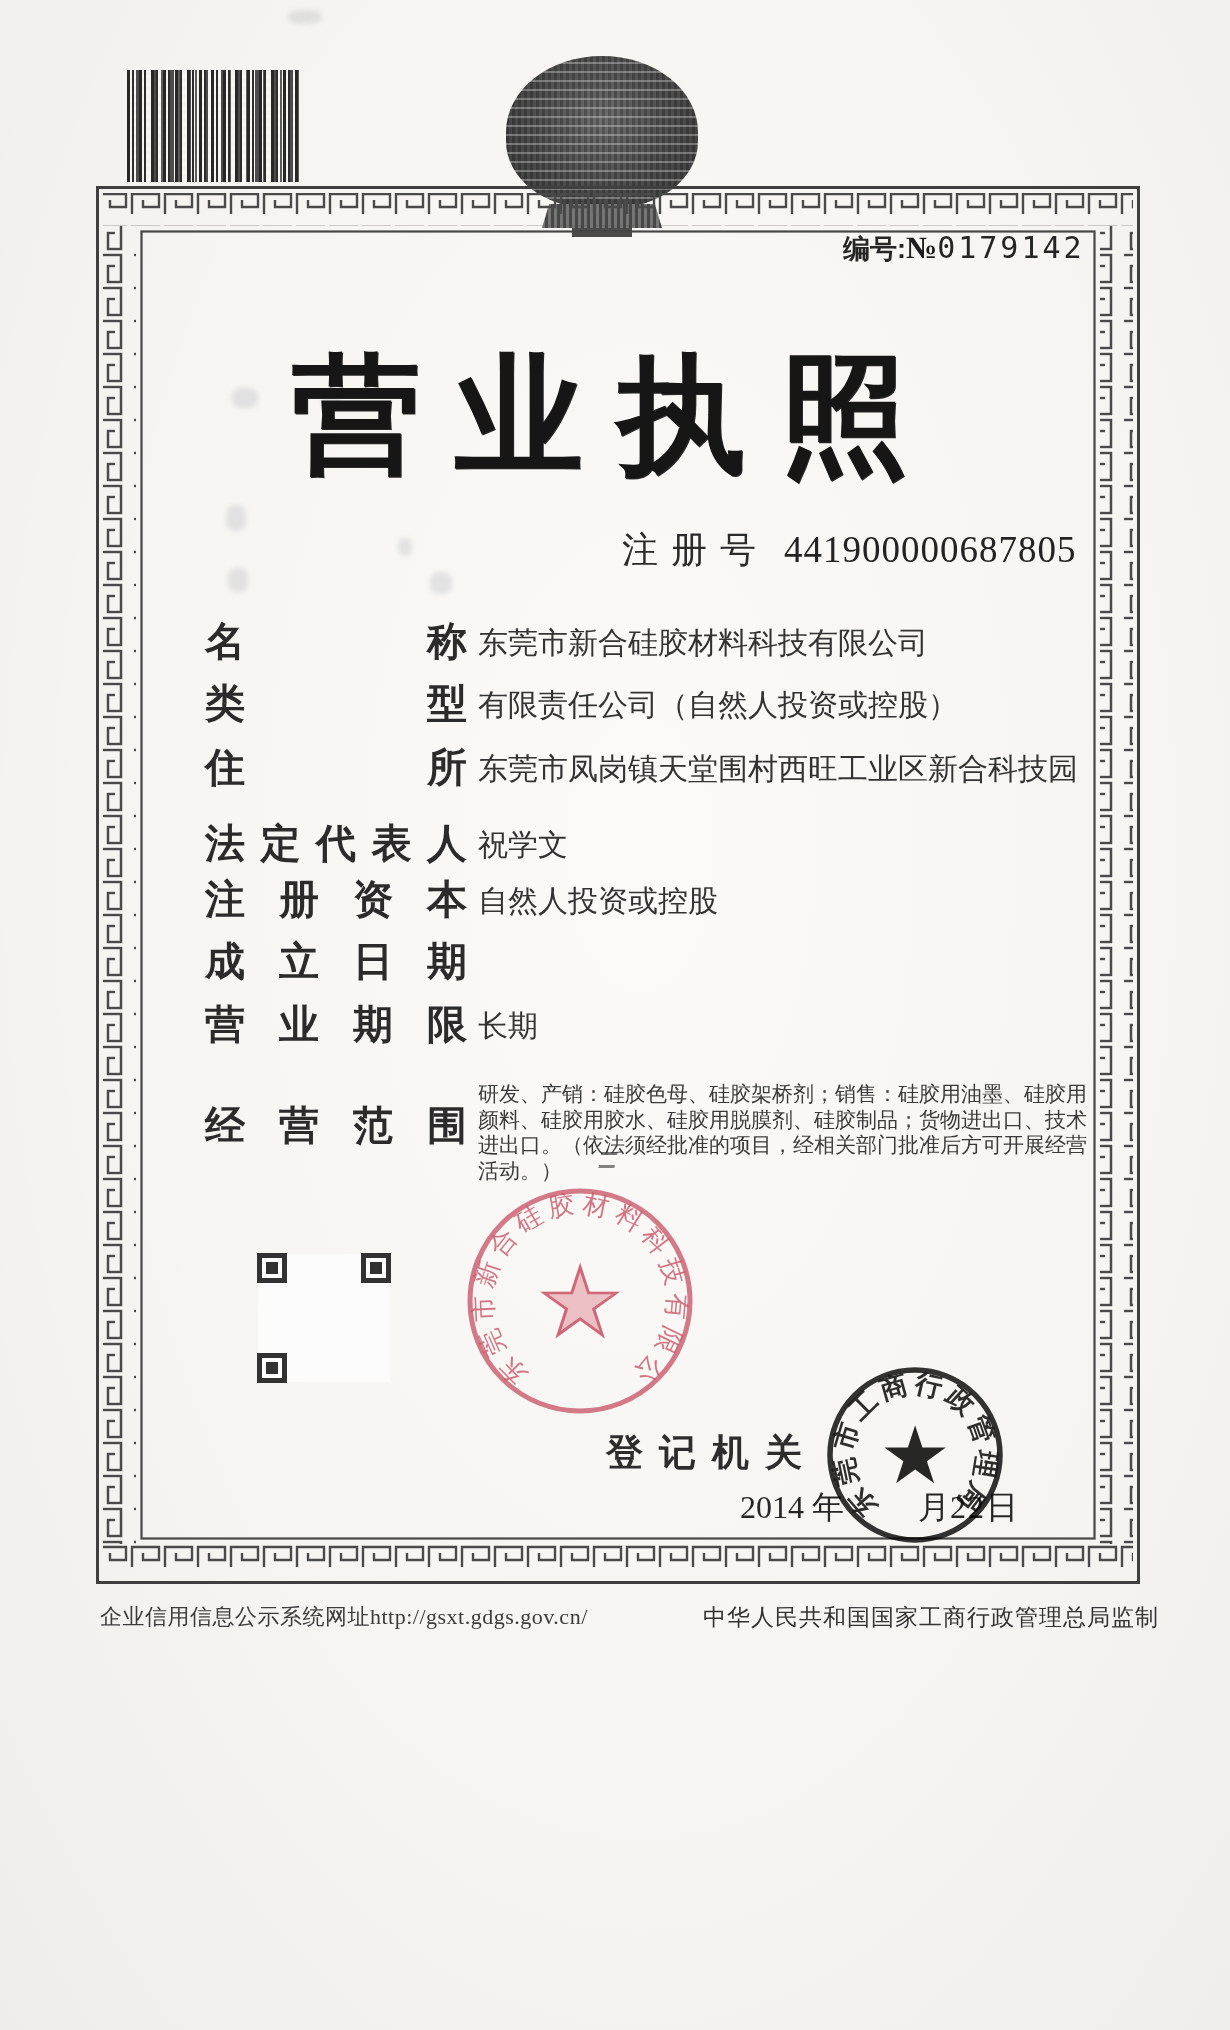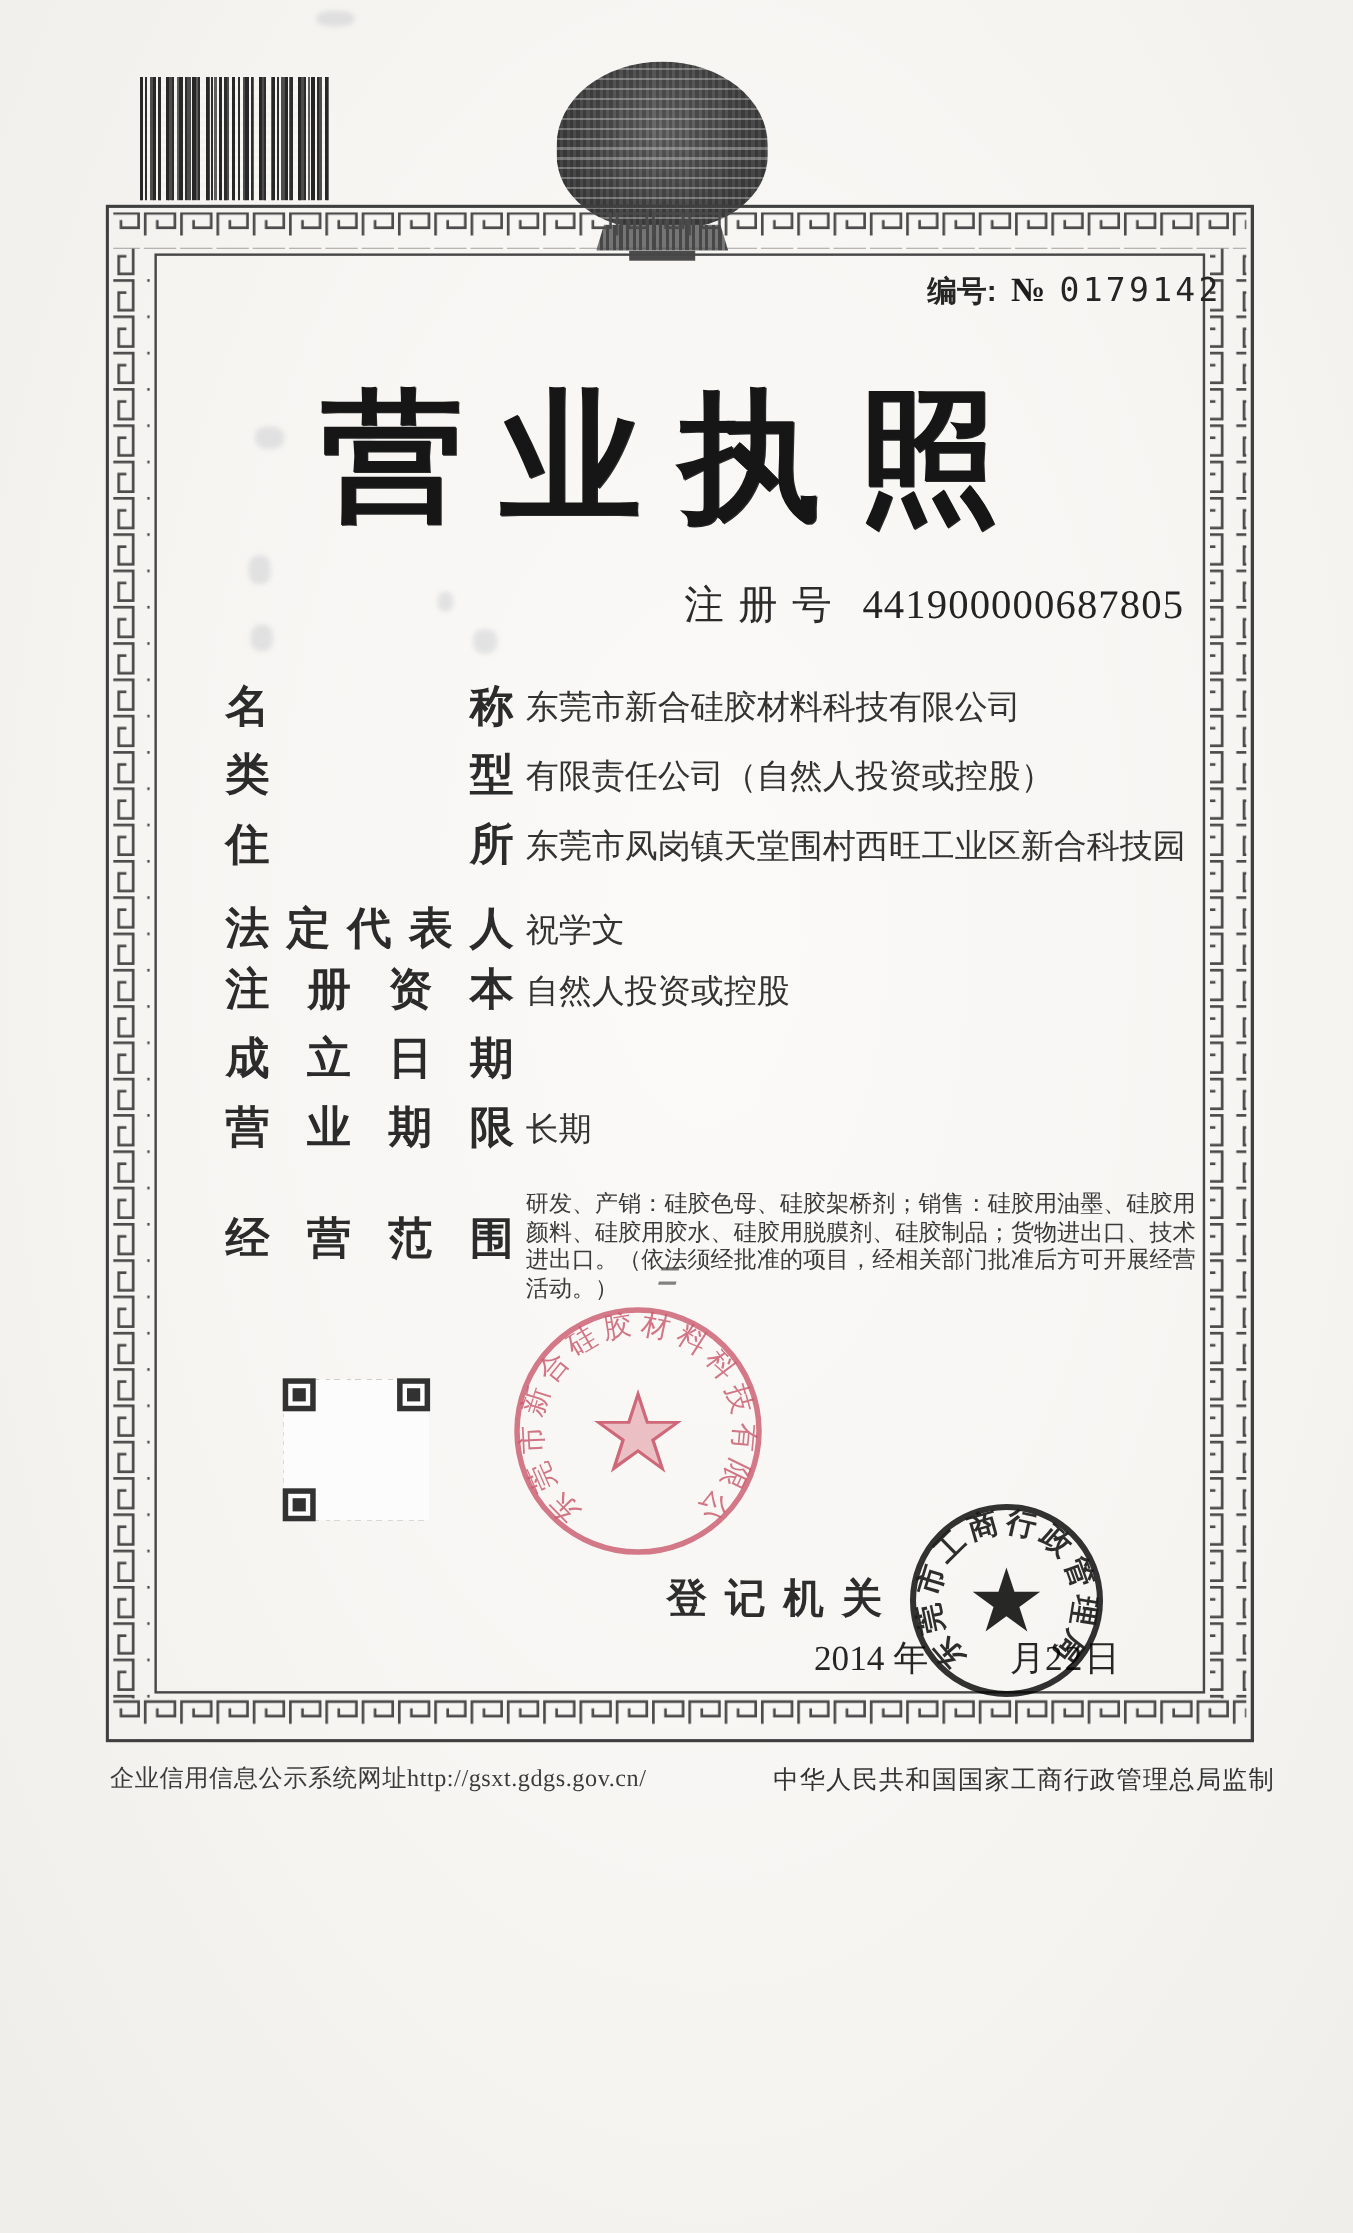--- a/index.html
+++ b/index.html
@@ -23,21 +23,21 @@
       repeating-linear-gradient(90deg,rgba(0,0,0,.22) 0 3px,rgba(0,0,0,0) 3px 6px),
       radial-gradient(circle at 50% 42%,#6e6e6e 0%,#4d4d4d 55%,#3a3a3a 100%);}
   #emblem .base{position:absolute;left:39px;top:148px;width:120px;height:24px;
     clip-path:polygon(6% 0,94% 0,100% 100%,0 100%);
     background:repeating-linear-gradient(90deg,rgba(255,255,255,.25) 0 3px,rgba(0,0,0,0) 3px 6px),#474747;}
   #emblem .foot{position:absolute;left:69px;top:172px;width:60px;height:9px;background:#4b4b4b;}
   
   #frame{position:absolute;left:96px;top:186px;}
   
   .abs{position:absolute;}
-  #serial-row{left:843px;top:246px;display:flex;align-items:baseline;gap:13px;}
+  #serial-row{left:843px;top:230px;display:flex;align-items:baseline;}
   #serial-label{font-family:"Liberation Sans",sans-serif;font-size:27px;font-weight:600;color:#262626;}
   #numero{font-size:31px;font-weight:800;color:#1d1d1d;}
   #serial-number{font-size:30px;letter-spacing:3px;color:#252525;font-family:"DejaVu Sans Mono",monospace;font-weight:500;}
   #license-title{left:292px;top:330px;width:616px;font-size:128px;font-weight:900;color:#161616;
      font-family:"Liberation Serif",serif;text-shadow:1px 1px 0 #2a2a2a;}
   .spread{display:flex;justify-content:space-between;}
   #regno-row{left:622px;top:526px;display:flex;align-items:baseline;}
   #regno-label{font-size:36px;color:#2b2b2b;letter-spacing:2px;}
   #regno-value{font-size:37px;color:#232323;margin-left:26px;letter-spacing:1px;}
   .frow{position:absolute;left:205px;width:895px;display:flex;align-items:flex-start;}

